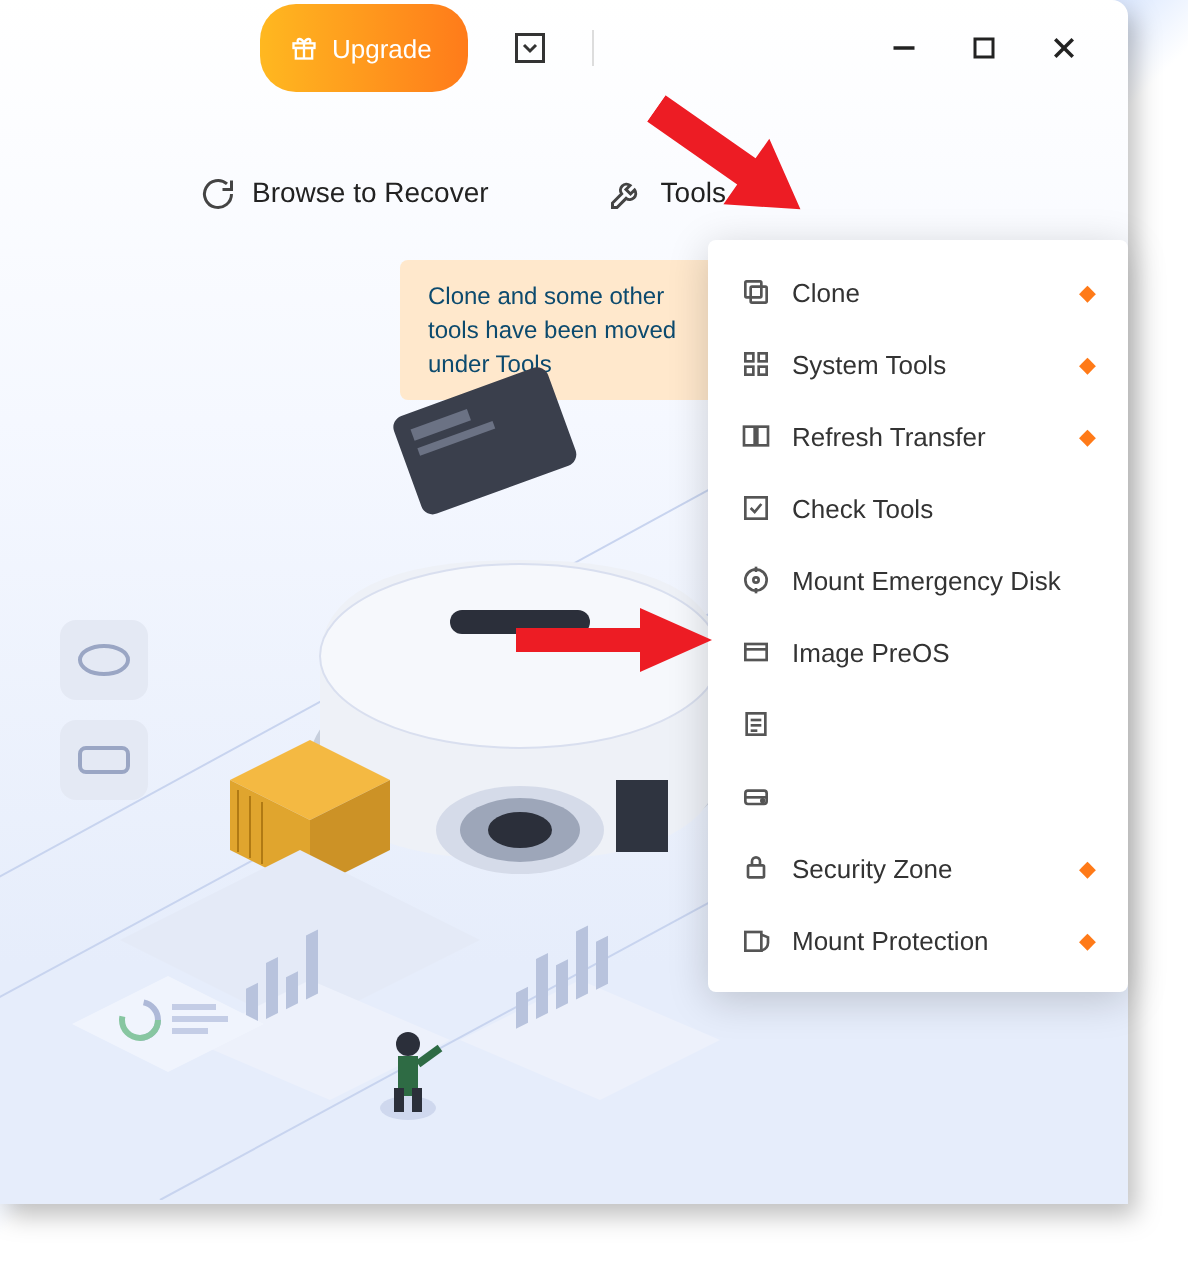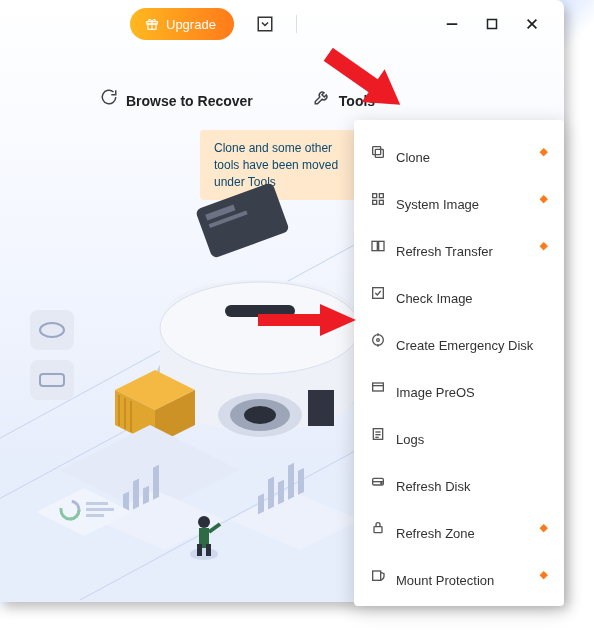--- a/index.html
+++ b/index.html
@@ -23,21 +23,21 @@
     display: flex;
     align-items: center;
     padding: 0 10px;
     gap: 20px;
   }
   .upgrade-btn {
     background: linear-gradient(90deg, #ffb820, #ff7b1a);
     color: #fff;
     border: none;
     border-radius: 18px;
-    height: 32px;
+    height: 44px;
     padding: 0 18px 0 14px;
     font-size: 13px;
     font-weight: 500;
     display: flex;
     align-items: center;
     gap: 6px;
     cursor: pointer;
   }
   .dropdown-sq {
     width: 22px; height: 22px;
@@ -47,21 +47,21 @@
   .divider { width:1px; height:18px; background:#ddd; }
   .win-ctrl {
     display:flex; gap: 24px; margin-left:auto; margin-right: 14px;
   }
   .win-ctrl span { width:16px; height:16px; display:flex; align-items:center; justify-content:center; cursor:pointer; }
   .toolbar {
     display:flex; gap:60px; padding: 40px 60px 20px 100px;
     align-items:center;
     font-size:14px; color:#222;
   }
-  .toolbar-item { display:flex; align-items:flex-end; gap:8px; cursor:pointer; font-weight:700; }
+  .toolbar-item { display:flex; align-items:flex-start; gap:8px; cursor:pointer; font-weight:400; }
   .notice {
     position:absolute;
     left: 200px; top:130px;
     background: #ffe8cc;
     color:#0c4a6e;
     font-size:12px;
     line-height:1.4;
     padding:10px 14px;
     border-radius:4px;
     max-width:170px;
@@ -83,21 +83,21 @@
     z-index:20;
   }
   .menu-item {
     display:flex; align-items:center; gap:10px;
     padding: 10px 16px;
     font-size:13px;
     color:#333;
     cursor:pointer;
   }
   .menu-icon { width:16px; height:16px; display:flex; align-items:center; justify-content:center; flex-shrink:0;}
-  .menu-label { flex:1;margin-top:12px; }
+  .menu-label { flex:1; }
   .diamond { color:#ff7a18; font-size:11px; flex-shrink:0; }
   
   .arrow { position:absolute; z-index:30; pointer-events:none; }
   .arrow1 { left:320px; top:50px; transform:rotate(35deg); }
   .arrow2 { left:258px; top:300px; }
   .arrow-body { fill:#ed1c24; }
 </style>
 </head>
 <body>
 
@@ -267,92 +267,90 @@
   </div>
   <div class="menu-item">
     <span class="menu-icon">
         <svg viewBox="0 0 24 24" width="16" height="16" fill="none" stroke="#555" stroke-width="2">
           <rect x="4" y="4" width="6" height="6"></rect>
           <rect x="14" y="4" width="6" height="6"></rect>
           <rect x="4" y="14" width="6" height="6"></rect>
           <rect x="14" y="14" width="6" height="6"></rect>
         </svg>
       </span>
-    <span class="menu-label">System Image</span>
+    <span class="menu-label">System Tools</span>
     <span class="diamond">◆</span>
   </div>
   <div class="menu-item">
     <span class="menu-icon">
         <svg viewBox="0 0 24 24" width="16" height="16" fill="none" stroke="#555" stroke-width="2">
           <rect x="3" y="5" width="8" height="14"></rect>
           <rect x="13" y="5" width="8" height="14"></rect>
           <line x1="11" y1="12" x2="13" y2="12"></line>
         </svg>
       </span>
     <span class="menu-label">Refresh Transfer</span>
     <span class="diamond">◆</span>
   </div>
   <div class="menu-item">
     <span class="menu-icon">
         <svg viewBox="0 0 24 24" width="16" height="16" fill="none" stroke="#555" stroke-width="2">
           <rect x="4" y="4" width="16" height="16"></rect>
           <polyline points="8 12 11 15 16 9"></polyline>
         </svg>
       </span>
-    <span class="menu-label">Check Image</span>
+    <span class="menu-label">Check Tools</span>
   </div>
   <div class="menu-item">
     <span class="menu-icon">
         <svg viewBox="0 0 24 24" width="16" height="16" fill="none" stroke="#555" stroke-width="2">
           <circle cx="12" cy="12" r="8"></circle>
           <circle cx="12" cy="12" r="2"></circle>
           <line x1="12" y1="2" x2="12" y2="6"></line>
           <line x1="12" y1="18" x2="12" y2="22"></line>
         </svg>
       </span>
-    <span class="menu-label">Create Emergency Disk</span>
+    <span class="menu-label">Mount Emergency Disk</span>
   </div>
   <div class="menu-item">
     <span class="menu-icon">
         <svg viewBox="0 0 24 24" width="16" height="16" fill="none" stroke="#555" stroke-width="2">
           <rect x="4" y="6" width="16" height="12"></rect>
           <line x1="4" y1="10" x2="20" y2="10"></line>
         </svg>
       </span>
     <span class="menu-label">Image PreOS</span>
   </div>
   <div class="menu-item">
     <span class="menu-icon">
         <svg viewBox="0 0 24 24" width="16" height="16" fill="none" stroke="#555" stroke-width="2">
           <rect x="5" y="4" width="14" height="16"></rect>
           <line x1="8" y1="9" x2="16" y2="9"></line>
           <line x1="8" y1="13" x2="16" y2="13"></line>
           <line x1="8" y1="17" x2="13" y2="17"></line>
         </svg>
       </span>
-    <span class="menu-label">Logs</span>
   </div>
   <div class="menu-item">
     <span class="menu-icon">
         <svg viewBox="0 0 24 24" width="16" height="16" fill="none" stroke="#555" stroke-width="2">
           <rect x="4" y="8" width="16" height="10" rx="2"></rect>
           <line x1="4" y1="13" x2="20" y2="13"></line>
           <circle cx="17" cy="15.5" r="1" fill="#555"></circle>
         </svg>
       </span>
-    <span class="menu-label">Refresh Disk</span>
   </div>
   <div class="menu-item">
     <span class="menu-icon">
         <svg viewBox="0 0 24 24" width="16" height="16" fill="none" stroke="#555" stroke-width="2">
           <rect x="6" y="10" width="12" height="9" rx="1"></rect>
           <path d="M9 10 V7 a3 3 0 0 1 6 0 v3"></path>
         </svg>
       </span>
-    <span class="menu-label">Refresh Zone</span>
+    <span class="menu-label">Security Zone</span>
     <span class="diamond">◆</span>
   </div>
   <div class="menu-item">
     <span class="menu-icon">
         <svg viewBox="0 0 24 24" width="16" height="16" fill="none" stroke="#555" stroke-width="2">
           <rect x="4" y="6" width="12" height="14"></rect>
           <path d="M16 8 l5 2 v4 c0 3-2 5-5 6"></path>
         </svg>
       </span>
     <span class="menu-label">Mount Protection</span>

